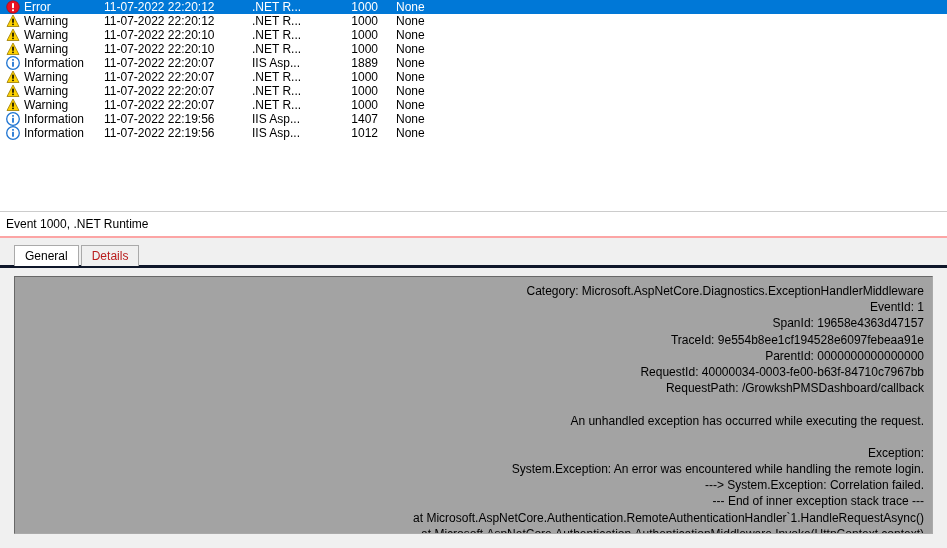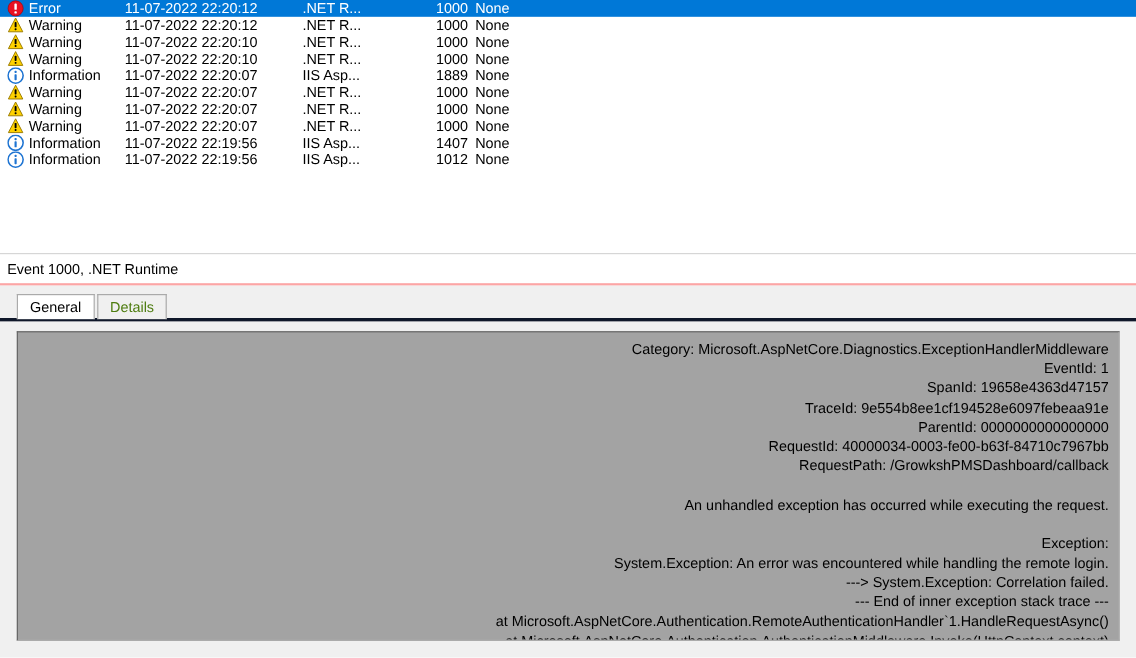--- a/index.html
+++ b/index.html
@@ -27,21 +27,21 @@
     cursor: default;
   }
   .event-row.selected {
     background: #0078d7;
     color: #fff;
   }
   .col-icon { width: 18px; display:flex; align-items:center; }
   .col-level { width: 80px; }
   .col-datetime { width: 148px; }
   .col-source { width: 88px; }
-  .col-id { width: 56px; text-align: right; padding-right: 6px; }
+  .col-id { width: 56px; text-align: right; padding-right: 18px; }
   .col-task { width: 80px; }
   svg.ico { width: 14px; height: 14px; }
   .summary-bar {
     padding: 5px 6px;
     border-bottom: 2px solid #fca5a5;
     background: #fff;
   }
   .tabs {
     display: flex;
     padding: 6px 14px 0 14px;
@@ -53,21 +53,21 @@
     border: 1px solid #aaa;
     border-bottom: none;
     background: #fff;
     margin-right: 2px;
     cursor: pointer;
     position: relative;
     top: 1px;
   }
   .tab.inactive {
     background: #f0f0f0;
-    color: #4d7c0f;
+    color: #b91c1c;
   }
   .details-pane {
     flex: 1;
     background: #f0f0f0;
     padding: 8px 14px 14px 14px;
     overflow: hidden;
   }
   .details-box {
     background: #a3a3a3;
     border: 1px solid #686868;

